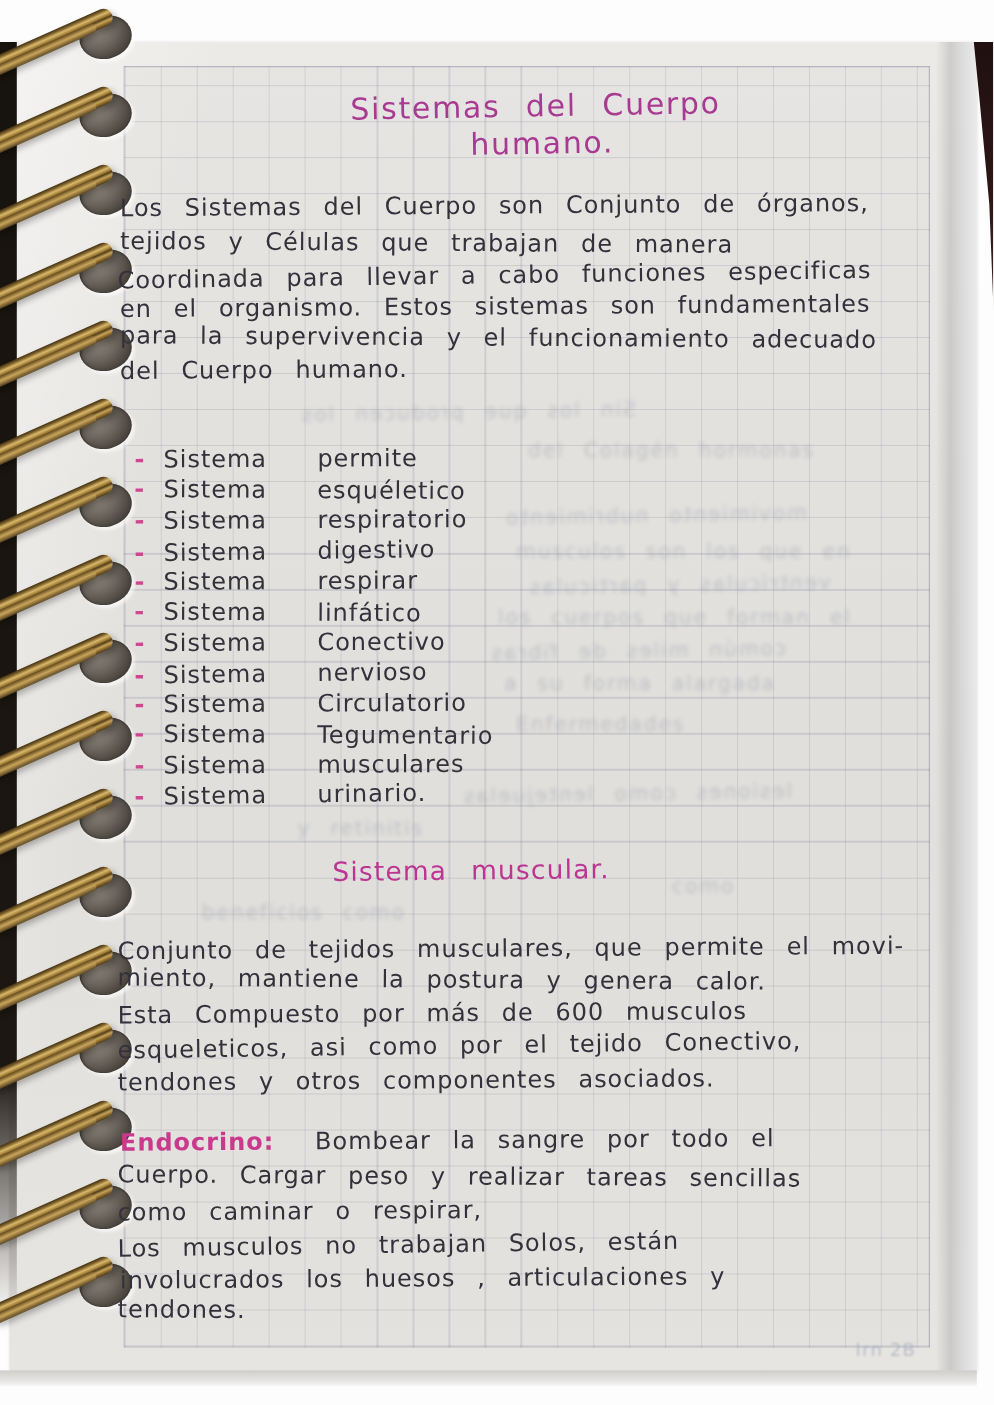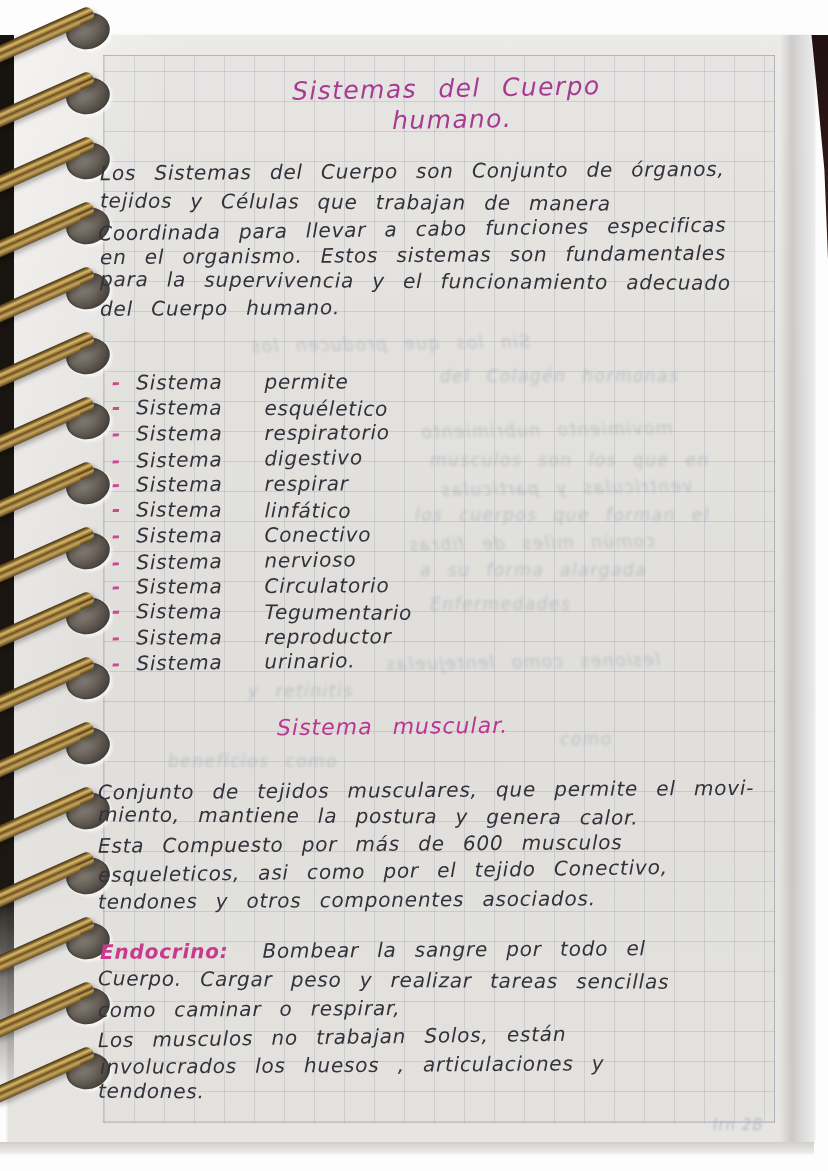--- a/index.html
+++ b/index.html
@@ -1,21 +1,21 @@
 <!DOCTYPE html>
 <html><head>
 <meta charset="utf-8">
 <style>
   * { margin:0; padding:0; box-sizing:border-box; }
   html,body { background:#ffffff; }
   body { font-family:"DejaVu Sans", sans-serif; }
 
   .photo {
     position:relative; width:828px; height:1171px;
-    background:#fdfdfd; overflow:hidden;font-style:italic;
+    background:#fdfdfd; overflow:hidden;
   }
 
   
   .page {
     position:absolute; left:8px; top:35px; width:806px; height:1107px;
     background:
       linear-gradient(100deg, rgba(255,255,255,.45) 0%, rgba(255,255,255,0) 18%),
       linear-gradient(180deg, #eceae7 0%, #e6e4e1 30%, #e2e0dd 60%, #e7e5e2 100%);
     box-shadow: 0 1px 3px rgba(0,0,0,.18);
   }
@@ -236,21 +236,21 @@
   <div class="list-row" style="top:370px"><span class="dash">-</span><span class="w1">Sistema</span><span class="w2">permite</span></div>
   <div class="list-row r1" style="top:396px"><span class="dash">-</span><span class="w1">Sistema</span><span class="w2">esquéletico</span></div>
   <div class="list-row" style="top:421px"><span class="dash">-</span><span class="w1">Sistema</span><span class="w2">respiratorio</span></div>
   <div class="list-row r2" style="top:447px"><span class="dash">-</span><span class="w1">Sistema</span><span class="w2">digestivo</span></div>
   <div class="list-row" style="top:472px"><span class="dash">-</span><span class="w1">Sistema</span><span class="w2">respirar</span></div>
   <div class="list-row r1" style="top:498px"><span class="dash">-</span><span class="w1">Sistema</span><span class="w2">linfático</span></div>
   <div class="list-row" style="top:523px"><span class="dash">-</span><span class="w1">Sistema</span><span class="w2">Conectivo</span></div>
   <div class="list-row r2" style="top:549px"><span class="dash">-</span><span class="w1">Sistema</span><span class="w2">nervioso</span></div>
   <div class="list-row" style="top:574px"><span class="dash">-</span><span class="w1">Sistema</span><span class="w2">Circulatorio</span></div>
   <div class="list-row r1" style="top:600px"><span class="dash">-</span><span class="w1">Sistema</span><span class="w2">Tegumentario</span></div>
-  <div class="list-row" style="top:625px"><span class="dash">-</span><span class="w1">Sistema</span><span class="w2">reproductor</span></div>
+  <div class="list-row" style="top:625px"><span class="dash">-</span><span class="w1">Sistema</span><span class="w2">musculares</span></div>
   <div class="list-row r2" style="top:650px"><span class="dash">-</span><span class="w1">Sistema</span><span class="w2">urinario.</span></div>
 
   <div class="heading2" style="left:277px; top:714px">Sistema muscular.</div>
   <div class="hw" style="left:98px;  top:778px">Conjunto de tejidos musculares, que permite el movi-</div>
   <div class="hw r1" style="left:98px;  top:804px">miento, mantiene la postura y genera calor.</div>
   <div class="hw" style="left:98px;  top:832px">Esta Compuesto por más de 600 musculos</div>
   <div class="hw r2" style="left:98px;  top:859px">esqueleticos, asi como por el tejido Conectivo,</div>
   <div class="hw" style="left:98px;  top:888px">tendones y otros componentes asociados.</div>
 
   <div class="hw" style="left:100px; top:938px"><span class="fx-label">Endocrino:</span><span style="margin-left:34px">Bombear la sangre por todo el</span></div>

